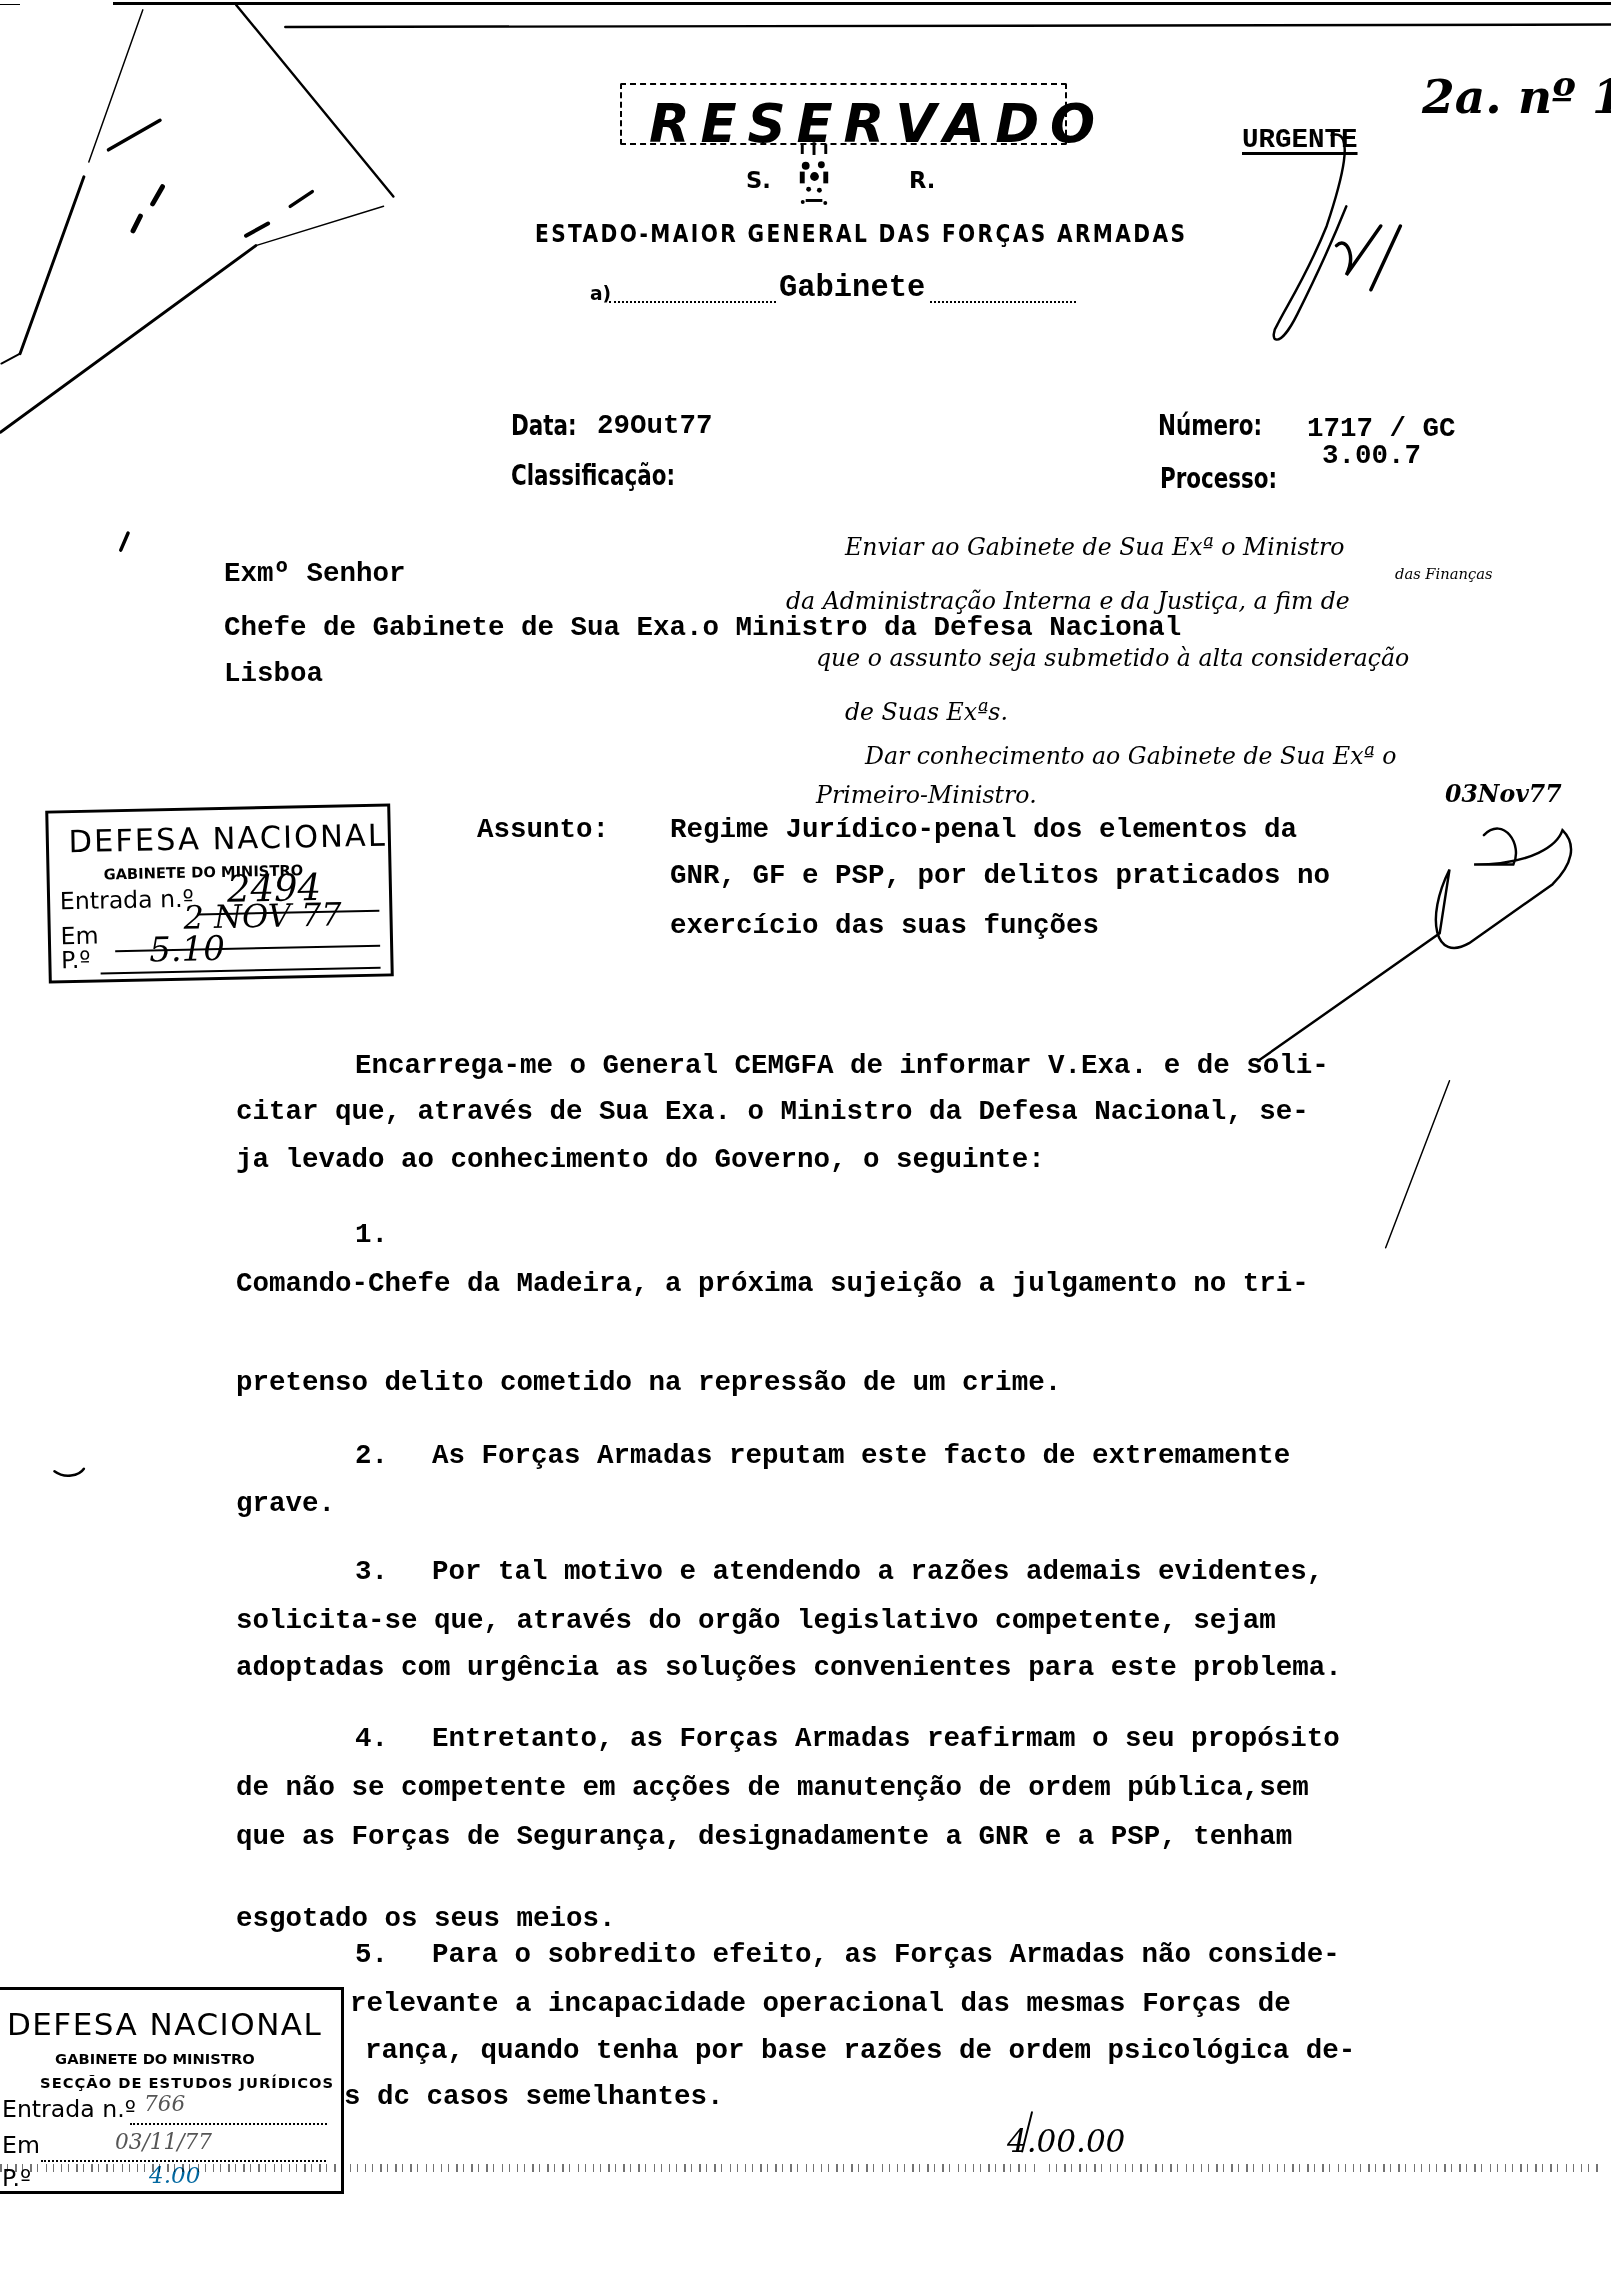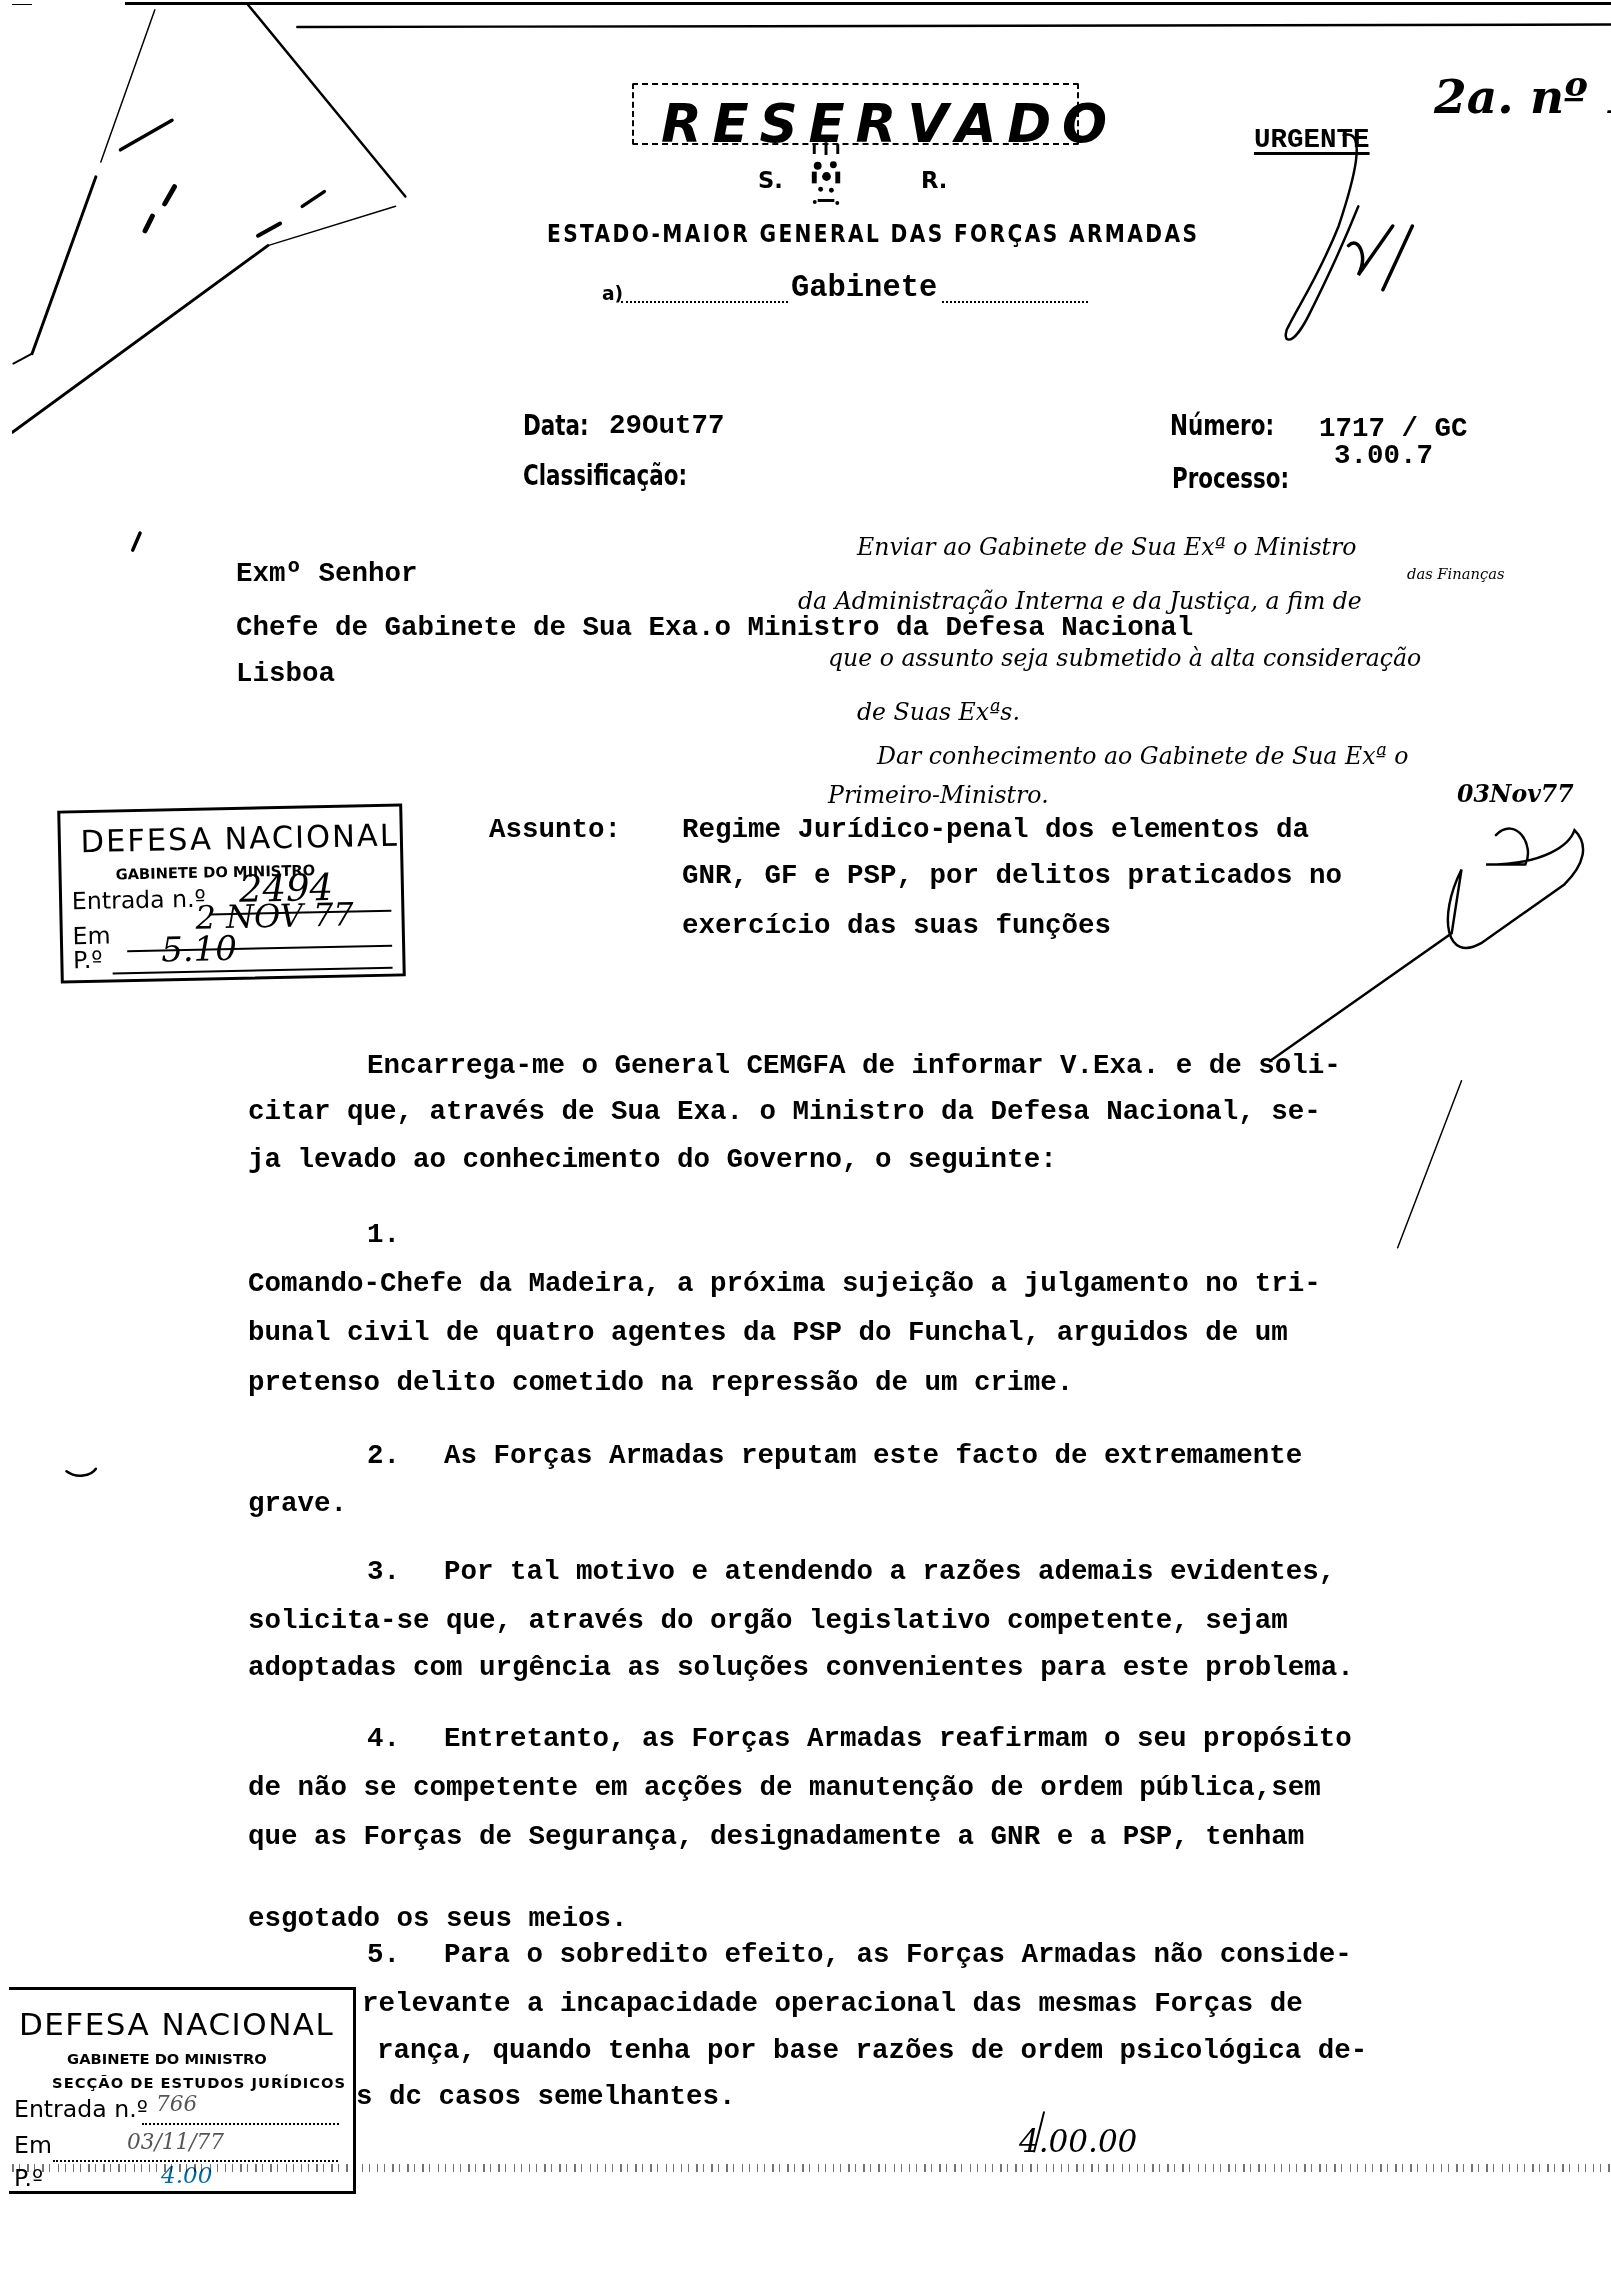--- a/index.html
+++ b/index.html
@@ -1,17 +1,17 @@
 <!DOCTYPE html>
 <html style="font-size:7.9px"><head>
   <meta charset="utf-8">
   <style>
     html, body { margin: 0; padding: 0; background: #ffffff; }
     body { width: 1612px; height: 2295px; position: relative; overflow: hidden; color: #000; }
-    .page { position: absolute; left: 12px; top: 0; width: 1348px; height: 2295px; background: #fff; }
+    .page { position: absolute; left: 0; top: 0; width: 1348px; height: 2295px; background: #fff; }
     .mono { font-family: "Liberation Mono", "DejaVu Sans Mono", monospace; }
     .sans { font-family: "DejaVu Sans", "Liberation Sans", sans-serif; }
     .abs { position: absolute; white-space: nowrap; }
     .hand { font-family: "DejaVu Serif", serif; font-style: italic; }
 
     
     .top-rule { position: absolute; left: 113px; top: 2px; width: 1499px; height: 2.5px; background: #000; }
     .top-rule-left { position: absolute; left: 0; top: 3.9px; width: 19.7px; height: 1.5px; background: #000; }
 
     
@@ -170,21 +170,20 @@
   <div class="abs body-text mono" style="left:670px; top:806px;">Regime Jurídico-penal dos elementos da</div>
   <div class="abs body-text mono" style="left:670px; top:852px;">GNR, GF e PSP, por delitos praticados no</div>
   <div class="abs body-text mono" style="left:355px; top:1042px;">Encarrega-me o General CEMGFA de informar V.Exa. e de soli-</div>
 
   <div class="abs body-text mono" style="left:670px; top:902px;">exercício das suas funções</div>
   <div class="abs body-text mono" style="left:236px; top:1088px;">citar que, através de Sua Exa. o Ministro da Defesa Nacional, se-</div>
   <div class="abs body-text mono" style="left:236px; top:1136px;">ja levado ao conhecimento do Governo, o seguinte:</div>
 
   <div class="abs body-text mono" style="left:355px; top:1211px;">1.</div>
   <div class="abs body-text mono" style="left:236px; top:1260px;">Comando-Chefe da Madeira, a próxima sujeição a julgamento no tri-</div>
-  <div class="abs body-text mono" style="left:236px; top:1309px;">bunal civil de quatro agentes da PSP do Funchal, arguidos de um</div>
   <div class="abs body-text mono" style="left:236px; top:1359px;">pretenso delito cometido na repressão de um crime.</div>
 
   <div class="abs body-text mono" style="left:355px; top:1432px;">2.</div>
   <div class="abs body-text mono" style="left:432px; top:1432px;">As Forças Armadas reputam este facto de extremamente</div>
   <div class="abs body-text mono" style="left:236px; top:1480px;">grave.</div>
 
   <div class="abs body-text mono" style="left:355px; top:1548px;">3.</div>
   <div class="abs body-text mono" style="left:432px; top:1548px;">Por tal motivo e atendendo a razões ademais evidentes,</div>
   <div class="abs body-text mono" style="left:236px; top:1597px;">solicita-se que, através do orgão legislativo competente, sejam</div>
   <div class="abs body-text mono" style="left:236px; top:1644px;">adoptadas com urgência as soluções convenientes para este problema.</div>

